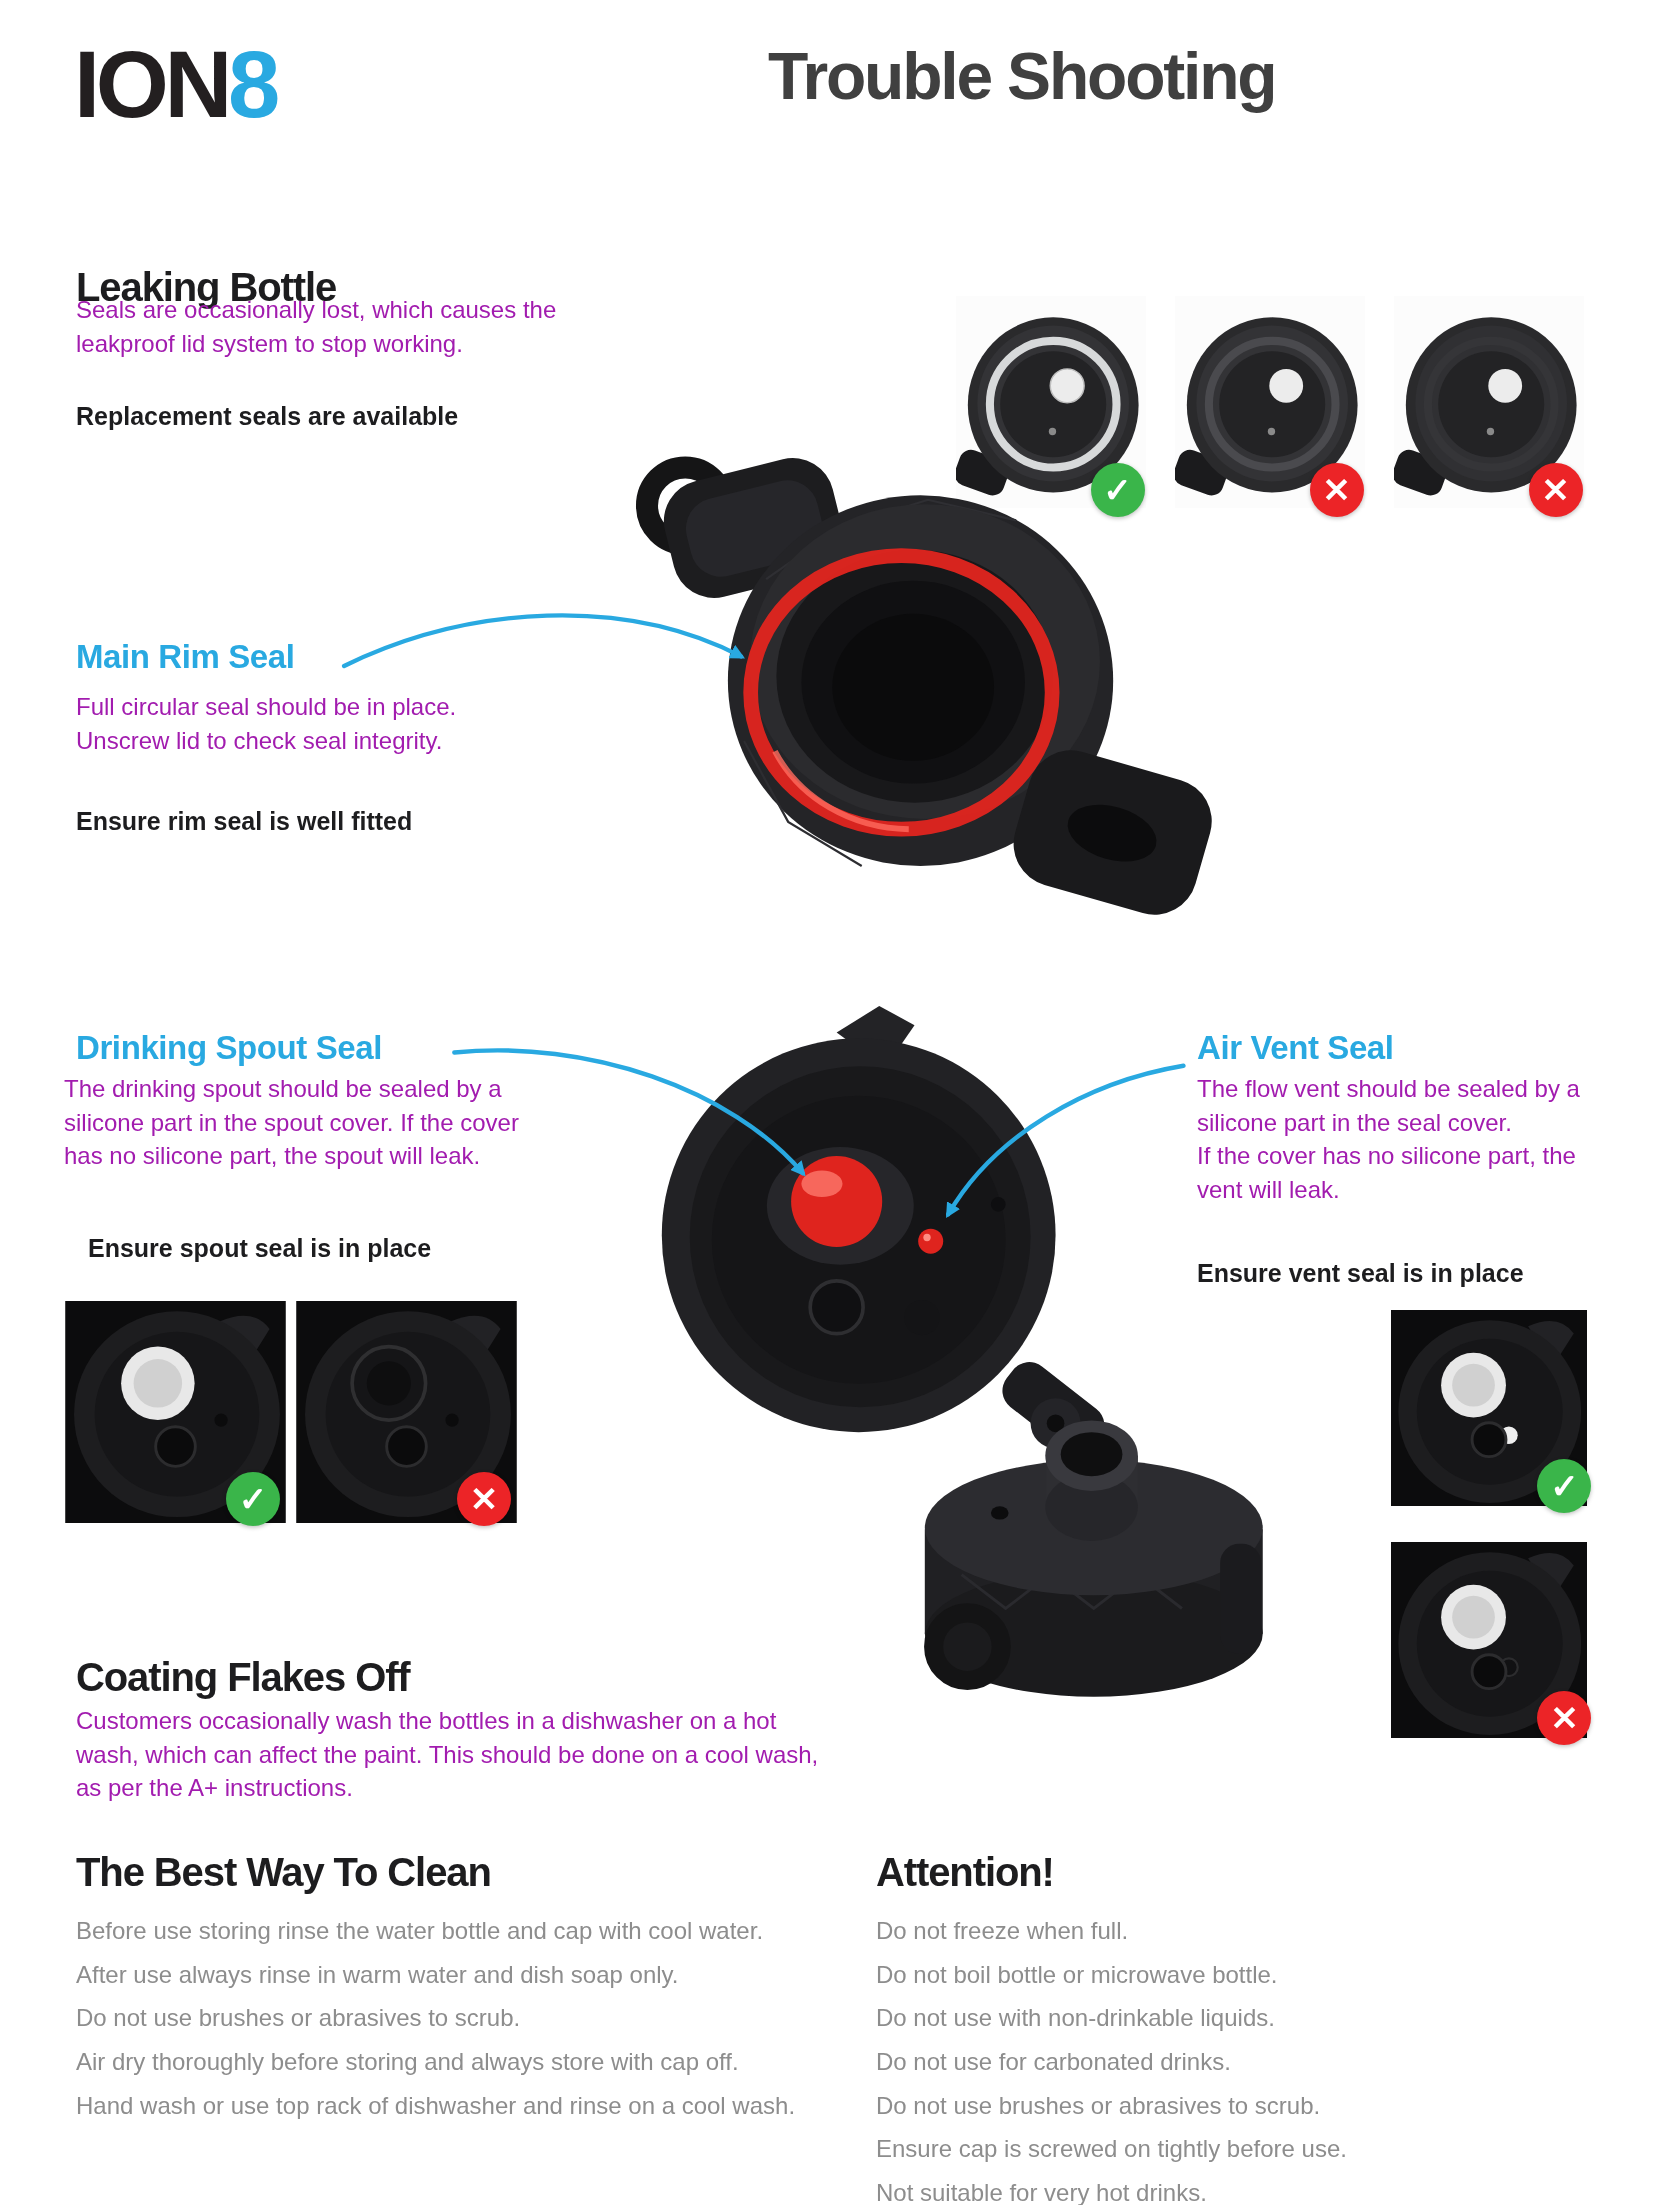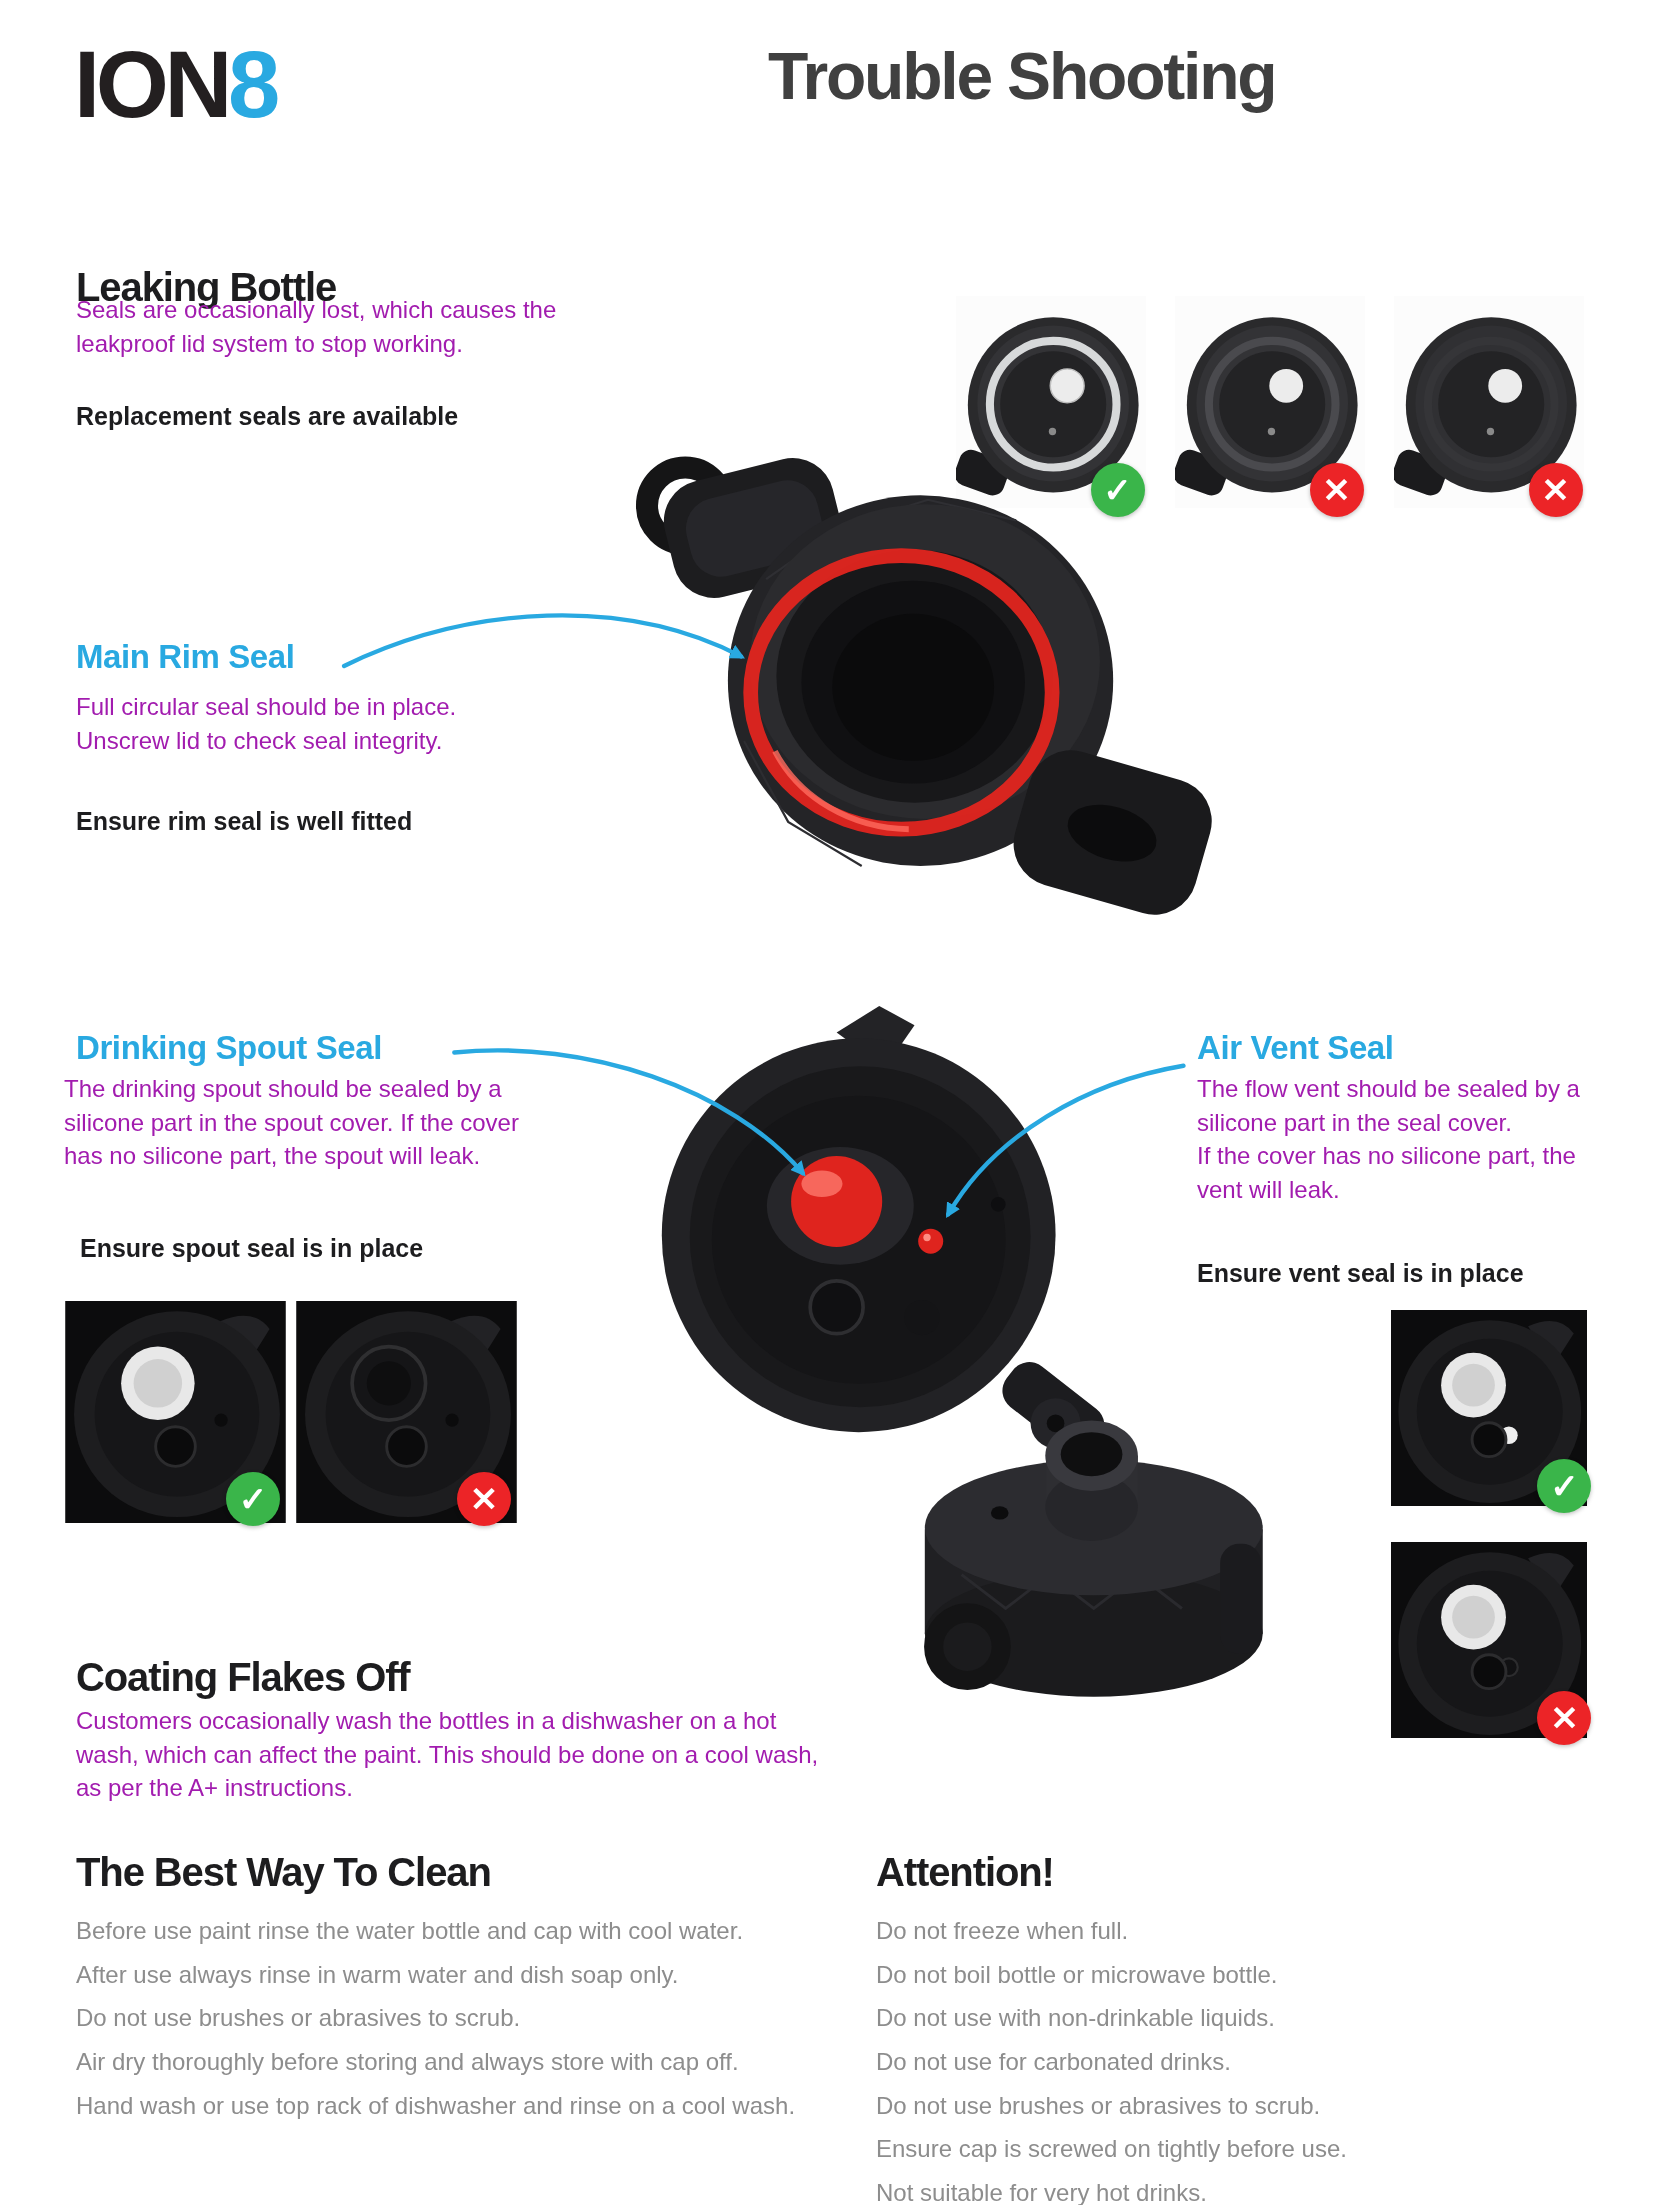--- a/index.html
+++ b/index.html
@@ -119,21 +119,21 @@
 
   <div class="abs h-blue" style="left:76px;top:640px;text-align:center;">Main Rim Seal</div>
   <div class="abs body-text" style="left:76px;top:690px;width:456px;">Full circular seal should be in place.
 Unscrew lid to check seal integrity.</div>
   <div class="abs note-text" style="left:76px;top:806px;">Ensure rim seal is well fitted</div>
 
   <div class="abs h-blue" style="left:76px;top:1031px;">Drinking Spout Seal</div>
   <div class="abs body-text" style="left:64px;top:1072px;width:485px;">The drinking spout should be sealed by a
 silicone part in the spout cover. If the cover
 has no silicone part, the spout will leak.</div>
-  <div class="abs note-text" style="left:80px;top:1233px;">Ensure spout seal is in place</div>
+  <div class="abs note-text" style="left:88px;top:1233px;">Ensure spout seal is in place</div>
 
   <div class="thumb" style="left:65px;top:1301px;width:221px;height:222px;">
     <svg viewBox="0 0 300 302">
       <rect width="300" height="302" fill="#0c0c0d"></rect>
       <path d="M 210 28 q 45 -20 68 10 l -25 40 q -28 -24 -43 -50 z" fill="#222225"></path>
       <circle cx="152" cy="154" r="140" fill="#1d1d1f"></circle>
       <circle cx="152" cy="154" r="112" fill="#161618"></circle>
       <circle cx="126" cy="112" r="50" fill="#e8e8e8"></circle>
       <circle cx="126" cy="112" r="33" fill="#d0d0d0"></circle>
       <circle cx="150" cy="198" r="27" fill="#0b0b0c" stroke="#2c2c2e" stroke-width="4"></circle>
@@ -222,21 +222,21 @@
     <span class="badge bad" style="right:-4.4px;bottom:-7.4px;">✕</span>
   </div>
 
   <div class="abs h-section" style="left:76px;top:1656px;">Coating Flakes Off</div>
   <div class="abs body-text" style="left:76px;top:1704px;width:823px;">Customers occasionally wash the bottles in a dishwasher on a hot
 wash, which can affect the paint. This should be done on a cool wash,
 as per the A+ instructions.</div>
 
   <div class="abs h-section" style="left:76px;top:1851px;">The Best Way To Clean</div>
   <div class="abs list" style="left:76px;top:1914px;width:779px;">
-    <p>Before use paint rinse the water bottle and cap with cool water.</p>
+    <p>Before use storing rinse the water bottle and cap with cool water.</p>
     <p>After use always rinse in warm water and dish soap only.</p>
     <p>Do not use brushes or abrasives to scrub.</p>
     <p>Air dry thoroughly before storing and always store with cap off.</p>
     <p>Hand wash or use top rack of dishwasher and rinse on a cool wash.</p>
   </div>
 
   <div class="abs h-section" style="left:876px;top:1851px;">Attention!</div>
   <div class="abs list" style="left:876px;top:1914px;width:706px;">
     <p>Do not freeze when full.</p>
     <p>Do not boil bottle or microwave bottle.</p>

